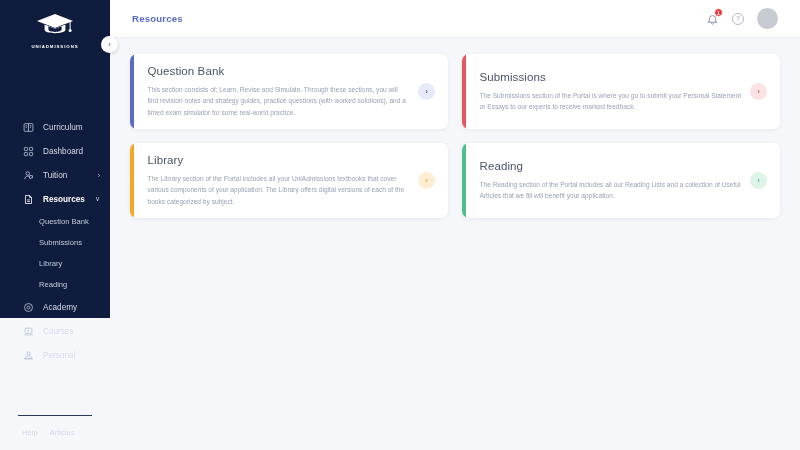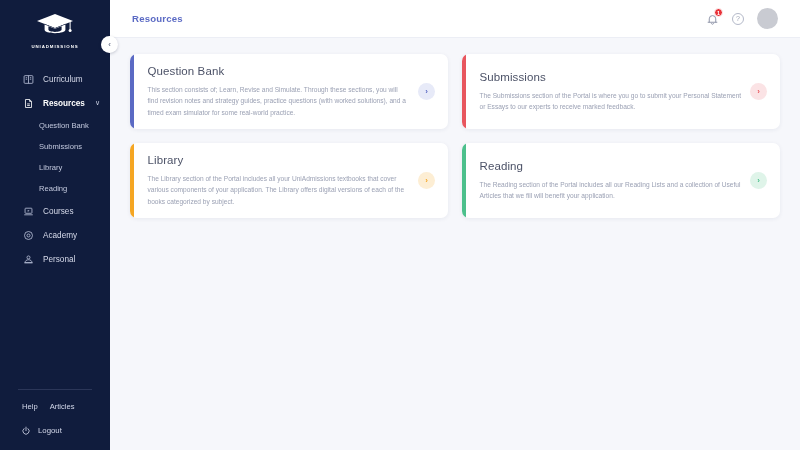--- a/index.html
+++ b/index.html
@@ -6,26 +6,27 @@
   html, body {
     width: 800px; height: 450px;
     font-family: "Liberation Sans", sans-serif;
     background: #f6f7fb;
     overflow: hidden;
   }
   .app { display: flex; width: 800px; height: 450px; position: relative; }
 
   
   .sidebar {
-    width: 110px; height: 450px;
+    width: 110px; height: 318px;
     background: #101c3d;
     display: flex; flex-direction: column;
     flex: 0 0 110px;
     position: relative;
     z-index: 5;
+    gap: 48px;
   }
   .logo-wrap {
     padding: 12px 0 14px 0;
     display: flex; flex-direction: column;
     align-items: center; justify-content: center;
   }
   .cap { display:block; }
   .logo-text {
     font-size: 4.4px; letter-spacing: 0.9px;
     color: #ffffff; font-weight: 700; margin-top: 3px;
@@ -162,21 +163,44 @@
             <line x1="4" y1="5.4" x2="6" y2="5.4"></line>
               <line x1="4" y1="7.6" x2="6" y2="7.6"></line>
             <line x1="10" y1="5.4" x2="12" y2="5.4"></line>
               <line x1="10" y1="7.6" x2="12" y2="7.6"></line>
           </svg>
         </span>
         <span class="nv-label">Curriculum</span>
         <span class="nav-caret"></span>
       </div>
 
-
+      <div class="nav-item">
+        <span class="nv-ico">
+          <svg width="11" height="11" viewBox="0 0 16 16" fill="none" stroke="currentColor" stroke-width="1.2">
+            <rect x="2" y="2" width="4.6" height="4.6" rx="1"></rect>
+            <rect x="9.4" y="2" width="4.6" height="4.6" rx="1"></rect>
+            <rect x="2" y="9.4" width="4.6" height="4.6" rx="1"></rect>
+            <rect x="9.4" y="9.4" width="4.6" height="4.6" rx="1"></rect>
+          </svg>
+        </span>
+        <span class="nv-label">Dashboard</span>
+        <span class="nav-caret"></span>
+      </div>
+
+      <div class="nav-item">
+        <span class="nv-ico">
+          <svg width="11" height="11" viewBox="0 0 16 16" fill="none" stroke="currentColor" stroke-width="1.2">
+            <circle cx="7" cy="5.2" r="2.6"></circle>
+            <path d="M2.6 13.4 C2.6 10.4 4.6 9 7 9 C8 9 8.9 9.2 9.6 9.6"></path>
+            <path d="M9.6 8.2 h4.2 v3.2 h-2.2 l-1.4 1.6 v-1.6 h-0.6 z"></path>
+          </svg>
+        </span>
+        <span class="nv-label">Tuition</span>
+        <span class="nav-caret">›</span>
+      </div>
 
       <div class="nav-item active">
         <span class="nv-ico">
           <svg width="11" height="11" viewBox="0 0 16 16" fill="none" stroke="currentColor" stroke-width="1.2">
             <path d="M3.6 2.2 h6 l2.8 2.8 v8.8 h-8.8 z"></path>
             <path d="M9.6 2.2 v2.8 h2.8"></path>
             <line x1="6" y1="8.6" x2="10" y2="8.6"></line>
             <line x1="6" y1="10.8" x2="10" y2="10.8"></line>
           </svg>
         </span>
@@ -195,36 +219,36 @@
           <span>Library</span>
         </div>
         <div class="sub-item">
           <span>Reading</span>
         </div>
       </div>
 
       <div class="nav-item">
         <span class="nv-ico">
           <svg width="11" height="11" viewBox="0 0 16 16" fill="none" stroke="currentColor" stroke-width="1.2">
+            <circle cx="8" cy="8" r="5.8"></circle>
+            <circle cx="8" cy="8" r="2.2"></circle>
+          </svg>
+        </span>
+        <span class="nv-label">Academy</span>
+      </div>
+
+      <div class="nav-item">
+        <span class="nv-ico">
+          <svg width="11" height="11" viewBox="0 0 16 16" fill="none" stroke="currentColor" stroke-width="1.2">
             <rect x="3" y="3.2" width="10" height="7.4" rx="1"></rect>
             <path d="M6.8 5.8 l2.8 1.2 l-2.8 1.2 z" fill="currentColor" stroke="none"></path>
             <line x1="1.8" y1="12.8" x2="14.2" y2="12.8"></line>
           </svg>
         </span>
         <span class="nv-label">Courses</span>
-      </div>
-
-      <div class="nav-item">
-        <span class="nv-ico">
-          <svg width="11" height="11" viewBox="0 0 16 16" fill="none" stroke="currentColor" stroke-width="1.2">
-            <circle cx="8" cy="8" r="5.8"></circle>
-            <circle cx="8" cy="8" r="2.2"></circle>
-          </svg>
-        </span>
-        <span class="nv-label">Academy</span>
       </div>
 
       <div class="nav-item">
         <span class="nv-ico">
           <svg width="11" height="11" viewBox="0 0 16 16" fill="none" stroke="currentColor" stroke-width="1.2">
             <circle cx="8" cy="5" r="2.2"></circle>
             <path d="M3 12.6 C3 9.8 5.2 8.4 8 8.4 C10.8 8.4 13 9.8 13 12.6 z"></path>
             <line x1="1.8" y1="12.8" x2="14.2" y2="12.8"></line>
           </svg>
         </span>

